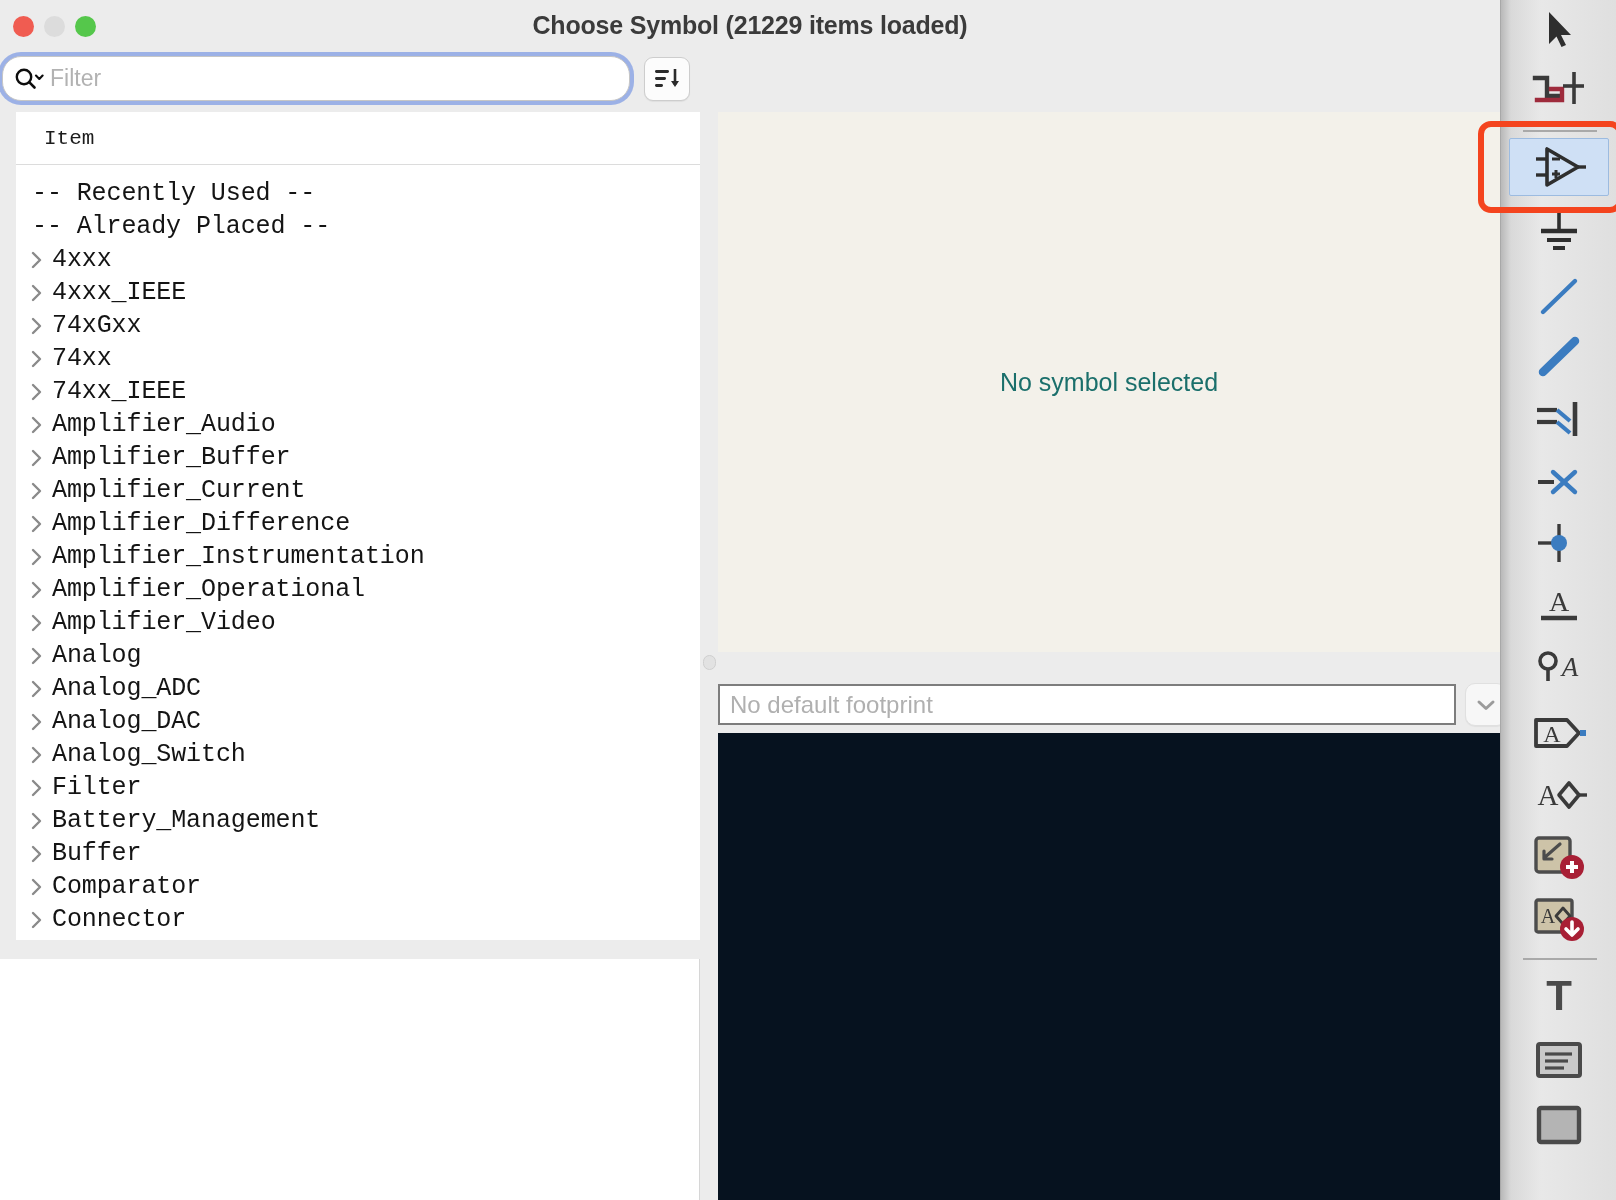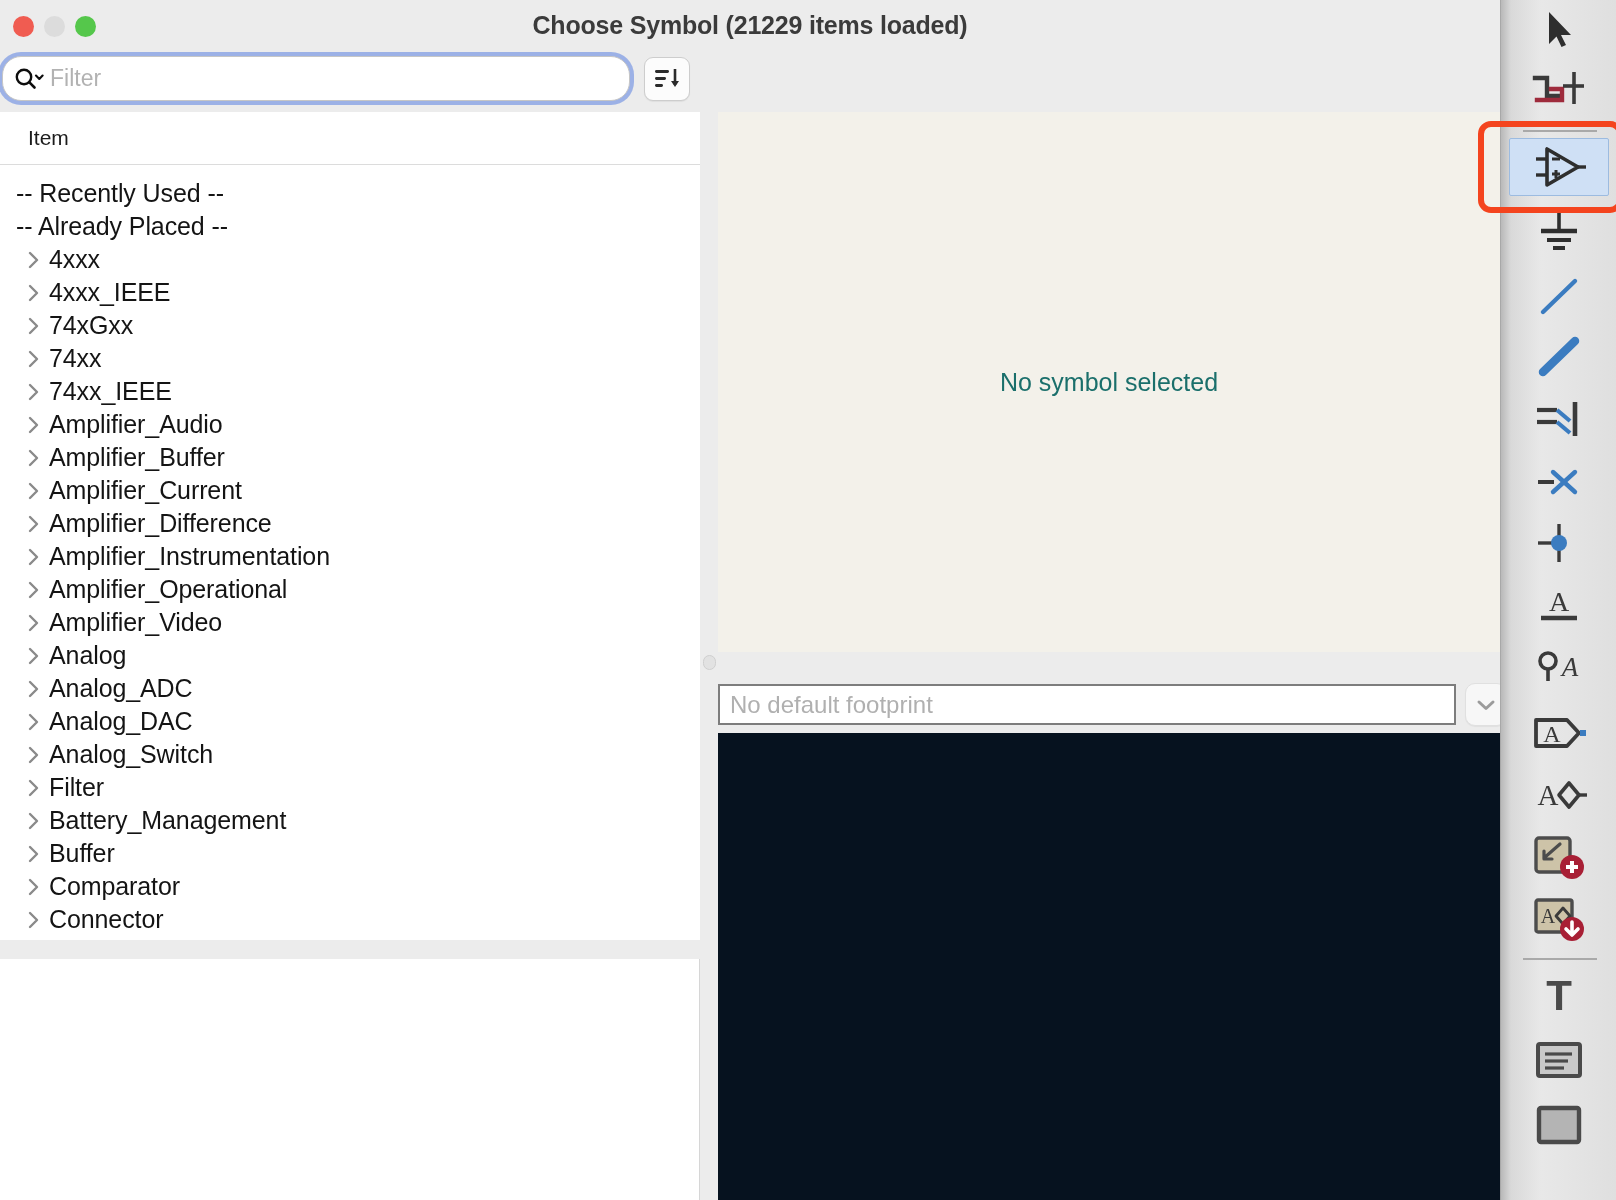--- a/index.html
+++ b/index.html
@@ -112,48 +112,49 @@
     box-sizing: border-box;
     display: flex;
     align-items: center;
     justify-content: center;
     box-shadow: 0 1px 1px rgba(0,0,0,0.06);
   }
 
   
   #tree-panel {
     position: absolute;
-    left: 0; top: 112px;
+    left: 16px; top: 112px;
     width: 764px;
     height: 828px;
     background: #ffffff;
     border-right: 1px solid #d6d6d6;
     box-sizing: border-box;
     overflow: hidden;
+    font-family: Liberation Mono, monospace;
   }
   #tree-header {
     height: 52px;
     border-bottom: 1px solid #dcdcdc;
     display: flex;
     align-items: center;
     background: #ffffff;
   }
   #tree-header-label {
     margin-left: 28px;
     font-size: 21px;
     color: #1c1c1c;
   }
   #tree-body {
     padding-top: 12px;
   }
   .tree-row {
     height: 33px;
     display: flex;
     align-items: center;
-    padding-left: 23px;
+    padding-left: 10px;
     font-size: 25px;
     color: #141414;
     white-space: nowrap;
   }
   .chev {
     width: 22px;
     min-width: 22px;
     display: flex;
     align-items: center;
     justify-content: center;

